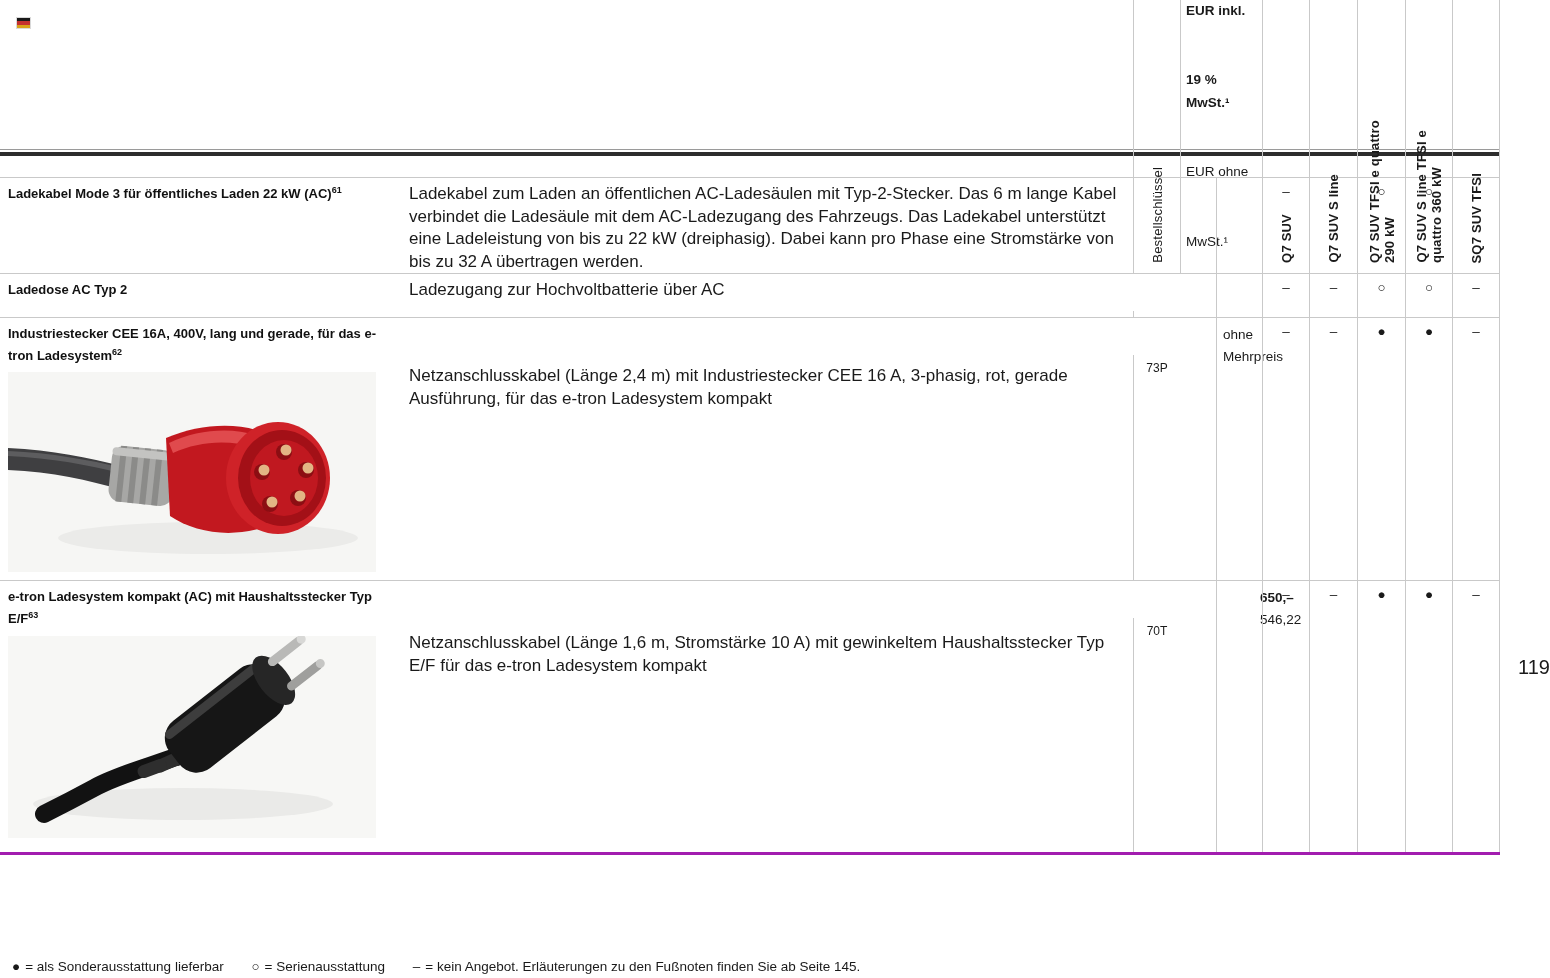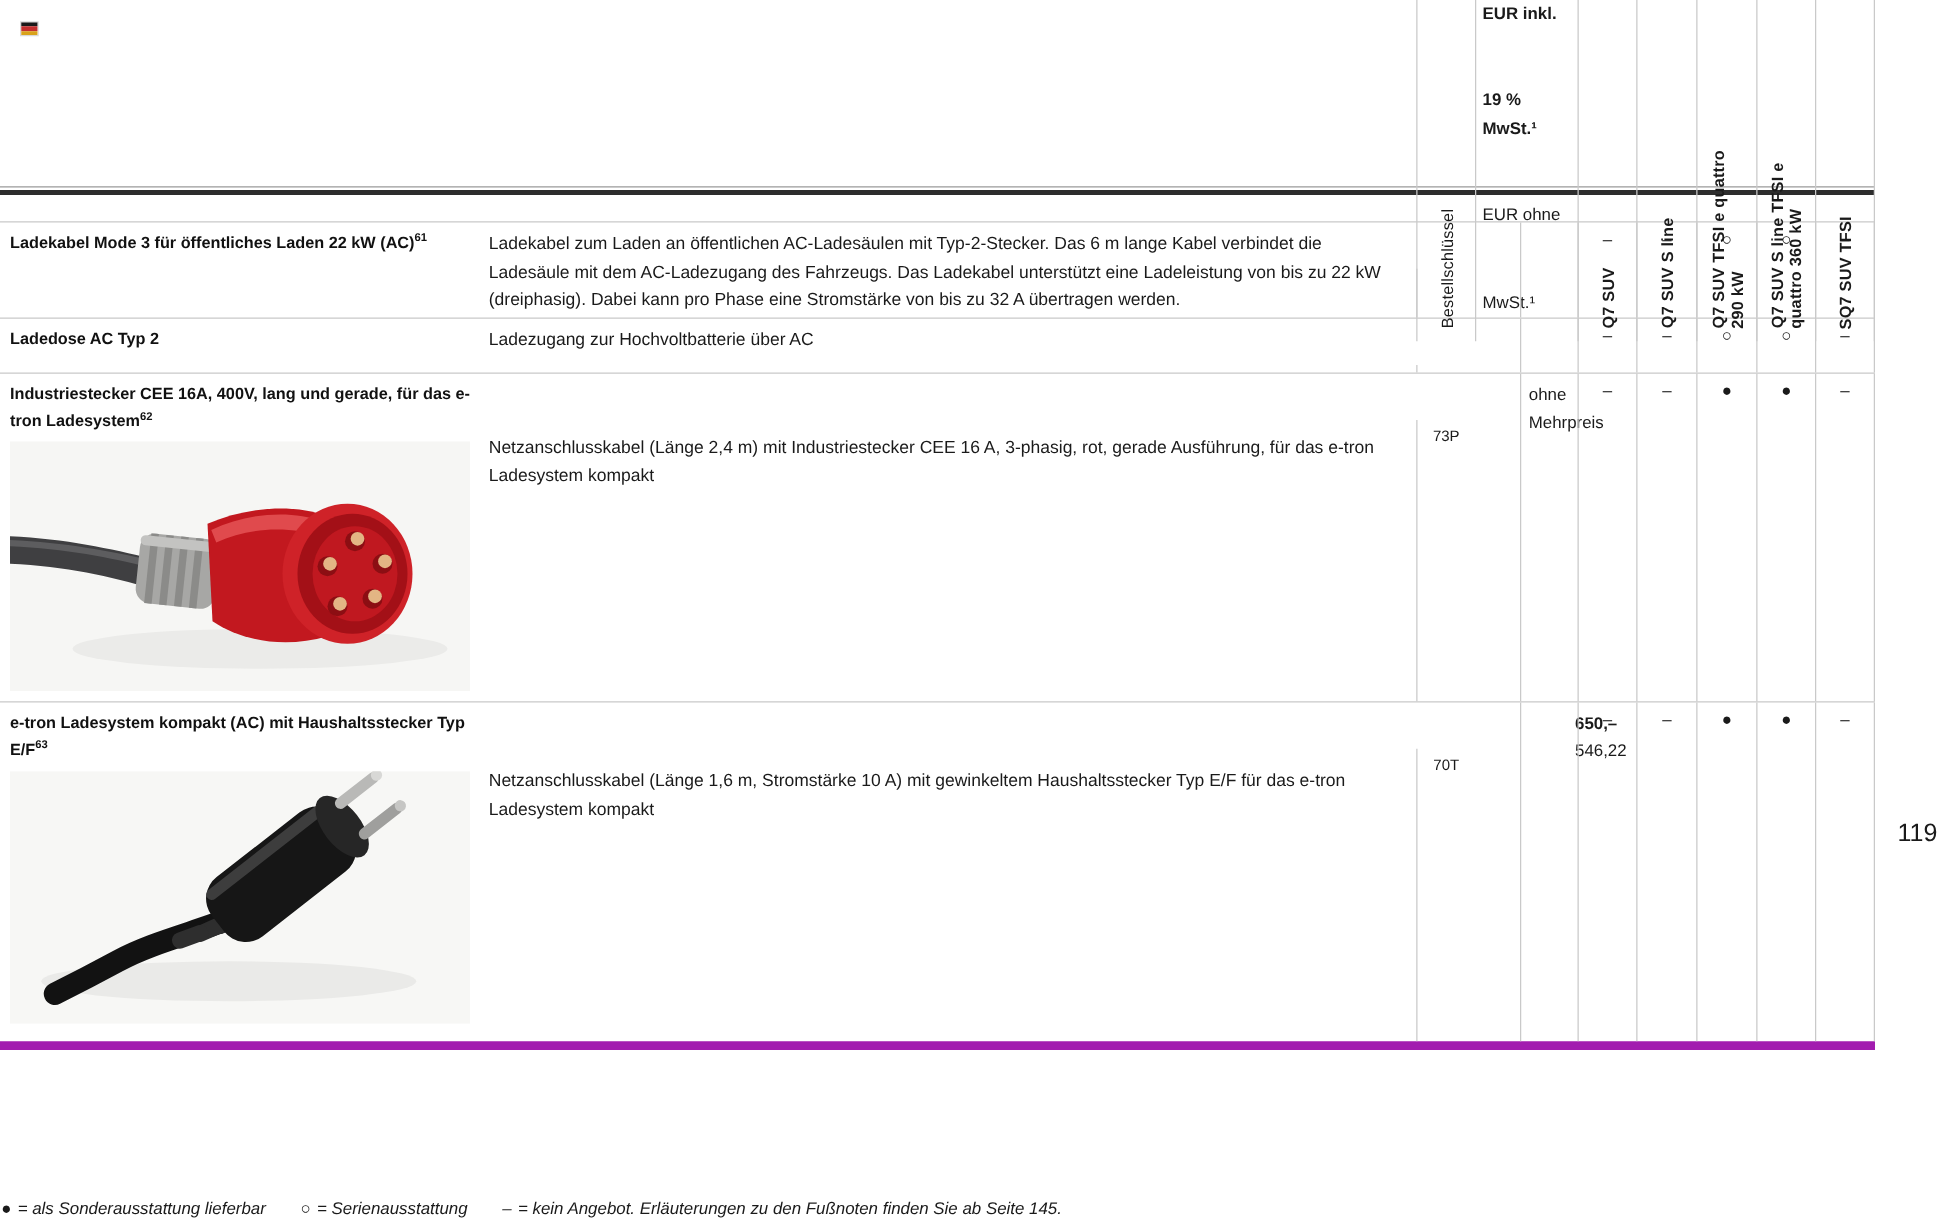--- a/index.html
+++ b/index.html
@@ -28,45 +28,45 @@
   .vlabel { writing-mode: vertical-rl; transform: rotate(180deg); white-space: nowrap;
             font-size: 13px; font-weight: 700; letter-spacing: .2px; }
   .vlabel.reg { font-weight: 400; }
 
   .hc.eur { display: flex; flex-direction: column; justify-content: flex-end;
             padding: 0 4px 20px 5px; font-size: 13.5px; line-height: 22.4px; gap: 47px; }
   .hc.eur .b { font-weight: 700; }
 
   .thick-rule { height: 4px; background: #2d2d2d; margin-top: 2px; width: 1500px; }
 
-  .tbody { margin-top: 21px; border-bottom: 7px solid #a21caf; }
+  .tbody { margin-top: 21px; border-bottom: 3px solid #a21caf; }
   .row { border-top: 1px solid #c9c9c9; }
   .r1 { min-height: 77px; }
   .r2 { min-height: 30px; }
   .r3 { min-height: 263px; }
   .r4 { min-height: 272px; }
 
   .cell.title { padding: 5px 6px 0 8px; font-weight: 700; font-size: 13px; line-height: 22px; color: #111; }
   .cell.title sup { font-size: 9px; line-height: 0; }
-  .cell.desc { padding: 5px 14px 0 8px; font-size: 14px; line-height: 22.5px; }
+  .cell.desc { padding: 5px 14px 0 8px; font-size: 17px; line-height: 22.5px; margin-left: 18px; }
   .r3 .cell.desc { padding-top: 47px; }
   .r4 .cell.desc { padding-top: 51px; }
   .cell.code { text-align: center; padding-top: 6px; font-size: 12px; margin-top: 37px; }
   .cell.price { padding: 6px 13px 0 6px; font-size: 13.5px; line-height: 22.4px; margin-left: 36px; }
   .r4 .cell.price { text-align: right; padding-left: 43px; }
   .r4 .cell.price .p1 { font-weight: 700; }
   .cell.mark { text-align: center; padding-top: 6px; font-size: 13.5px; }
 
   .photo { margin-top: 5px; width: 368px; }
   .r4 .photo { margin-top: 6px; }
   .photo svg { display: block; width: 368px; height: auto; }
 
   
   .pagenum { position: absolute; left: 1518px; top: 656px; font-size: 20px; }
-  .legend { position: absolute; left: 1px; top: 959px; font-size: 13.5px; white-space: nowrap; font-style: italic; }
+  .legend { position: absolute; left: 12px; top: 959px; font-size: 13.5px; white-space: nowrap; }
   .legend .li { margin-right: 24px; }
   .legend .sym { margin-right: 5px; }
 </style>
 </head>
 <body>
 
 <div class="page">
 
   <div class="flag">
     <span class="f1"></span>

